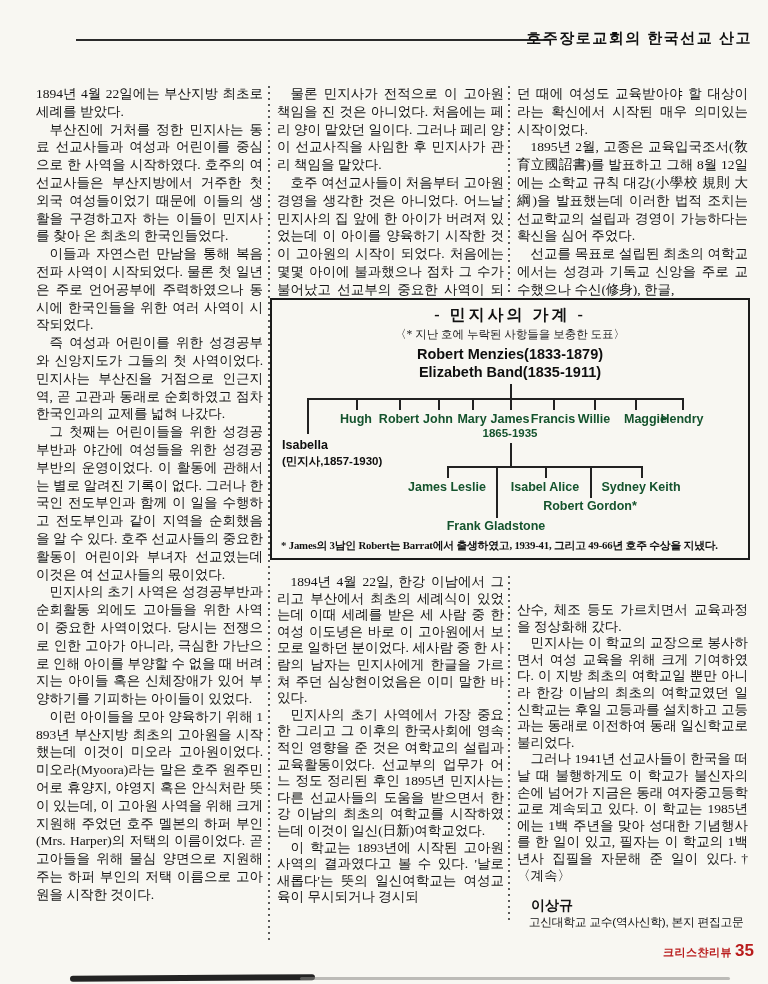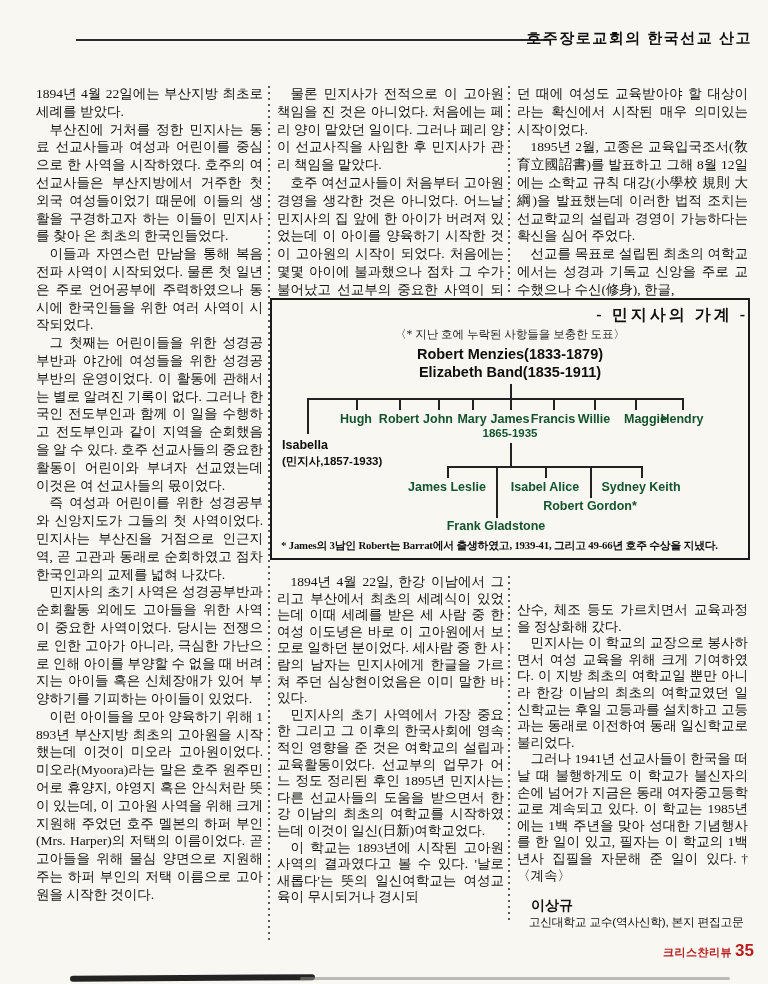--- a/index.html
+++ b/index.html
@@ -35,21 +35,21 @@
   }
   .sep1  { left:268px; top:86px;  height:854px; }
   .sep2a { left:508px; top:86px;  height:206px; }
   .sep2b { left:508px; top:576px; height:346px; }
   
   .treebox {
     position:absolute; left:270px; top:298px; width:480px; height:262px;
     border:2px solid #1b1b1b; background:#f8f7f2; box-sizing:border-box; z-index:3;
   }
   .tree-title {
-    position:absolute; top:5px; left:0; right:0; text-align:right;
+    position:absolute; top:5px; left:0; right:0; text-align:center;
     font-weight:700; font-size:16px; letter-spacing:3px; color:#111;
   }
   .tree-subtitle { position:absolute; top:27px; left:0; right:0; text-align:center; font-size:11.5px; color:#1c1c1c; }
   .tree-parents {
     position:absolute; top:45px; left:0; right:0; text-align:center;
     font-family:"Liberation Sans","DejaVu Sans",sans-serif; font-weight:600; font-size:14.5px; line-height:18px; color:#0e0e0e;
   }
   .tl { position:absolute; background:#222; }
   .hline { height:1.5px; }
   .vline { width:1.5px; }
@@ -87,22 +87,22 @@
   <div class="header-title">호주장로교회의 한국선교 산고</div>
 
   <div class="vsep sep1"></div>
   <div class="vsep sep2a"></div>
   <div class="vsep sep2b"></div>
 
   <div class="col col1 lh-a">
     <p class="noindent">1894년 4월 22일에는 부산지방 최초로 세례를 받았다.</p>
     <p>부산진에 거처를 정한 민지사는 동료 선교사들과 여성과 어린이를 중심으로 한 사역을 시작하였다. 호주의 여선교사들은 부산지방에서 거주한 첫 외국 여성들이었기 때문에 이들의 생활을 구경하고자 하는 이들이 민지사를 찾아 온 최초의 한국인들었다.</p>
     <p>이들과 자연스런 만남을 통해 복음 전파 사역이 시작되었다. 물론 첫 일년은 주로 언어공부에 주력하였으나 동시에 한국인들을 위한 여러 사역이 시작되었다.</p>
+    <p>즉 여성과 어린이를 위한 성경공부와 신앙지도가 그들의 첫 사역이었다. 민지사는 부산진을 거점으로 인근지역, 곧 고관과 동래로 순회하였고 점차 한국인과의 교제를 넓혀 나갔다.</p>
     <p>그 첫째는 어린이들을 위한 성경공부반과 야간에 여성들을 위한 성경공부반의 운영이었다. 이 활동에 관해서는 별로 알려진 기록이 없다. 그러나 한국인 전도부인과 함께 이 일을 수행하고 전도부인과 같이 지역을 순회했음을 알 수 있다. 호주 선교사들의 중요한 활동이 어린이와 부녀자 선교였는데 이것은 여 선교사들의 몫이었다.</p>
-    <p>즉 여성과 어린이를 위한 성경공부와 신앙지도가 그들의 첫 사역이었다. 민지사는 부산진을 거점으로 인근지역, 곧 고관과 동래로 순회하였고 점차 한국인과의 교제를 넓혀 나갔다.</p>
     <p>민지사의 초기 사역은 성경공부반과 순회활동 외에도 고아들을 위한 사역이 중요한 사역이었다. 당시는 전쟁으로 인한 고아가 아니라, 극심한 가난으로 인해 아이를 부양할 수 없을 때 버려지는 아이들 혹은 신체장애가 있어 부양하기를 기피하는 아이들이 있었다.</p>
     <p>이런 아이들을 모아 양육하기 위해 1893년 부산지방 최초의 고아원을 시작했는데 이것이 미오라 고아원이었다. 미오라(Myoora)라는 말은 호주 원주민어로 휴양지, 야영지 혹은 안식처란 뜻이 있는데, 이 고아원 사역을 위해 크게 지원해 주었던 호주 멜본의 하퍼 부인(Mrs. Harper)의 저택의 이름이었다. 곧 고아들을 위해 물심 양면으로 지원해 주는 하퍼 부인의 저택 이름으로 고아원을 시작한 것이다.</p>
   </div>
 
   <div class="col col2t lh-a">
     <p>물론 민지사가 전적으로 이 고아원 책임을 진 것은 아니었다. 처음에는 페리 양이 맡았던 일이다. 그러나 페리 양이 선교사직을 사임한 후 민지사가 관리 책임을 맡았다.</p>
     <p>호주 여선교사들이 처음부터 고아원 경영을 생각한 것은 아니었다. 어느날 민지사의 집 앞에 한 아이가 버려져 있었는데 이 아이를 양육하기 시작한 것이 고아원의 시작이 되었다. 처음에는 몇몇 아이에 불과했으나 점차 그 수가 불어났고 선교부의 중요한 사역이 되었다.</p>
   </div>
 
   <div class="col col3t lh-a">
@@ -138,21 +138,21 @@
     <span class="tname" style="left:200px; top:112px;">Mary</span>
     <span class="tname" style="left:238px; top:112px;">James</span>
     <span class="tname tsub" style="left:238px; top:127px;">1865-1935</span>
     <span class="tname" style="left:281px; top:112px;">Francis</span>
     <span class="tname" style="left:322px; top:112px;">Willie</span>
     <span class="tname" style="left:368px; top:112px;padding-left:11px;">Maggie</span>
     <span class="tname" style="left:410px; top:112px;">Hendry</span>
 
     <div class="isabella">
       <div>Isabella</div>
-      <div class="tsub">(민지사,1857-1933)</div>
+      <div class="tsub">(민지사,1857-1930)</div>
     </div>
 
     <div class="tl vline" style="left:238px; top:143px; height:23px;"></div>
     <div class="tl hline" style="left:175px; top:166px; width:195px;"></div>
     <div class="tl vline" style="left:175px; top:166px; height:12px;"></div>
     <div class="tl vline" style="left:224px; top:166px; height:52px;"></div>
     <div class="tl vline" style="left:273px; top:166px; height:12px;"></div>
     <div class="tl vline" style="left:318px; top:166px; height:32px;"></div>
     <div class="tl vline" style="left:369px; top:166px; height:12px;"></div>
 

